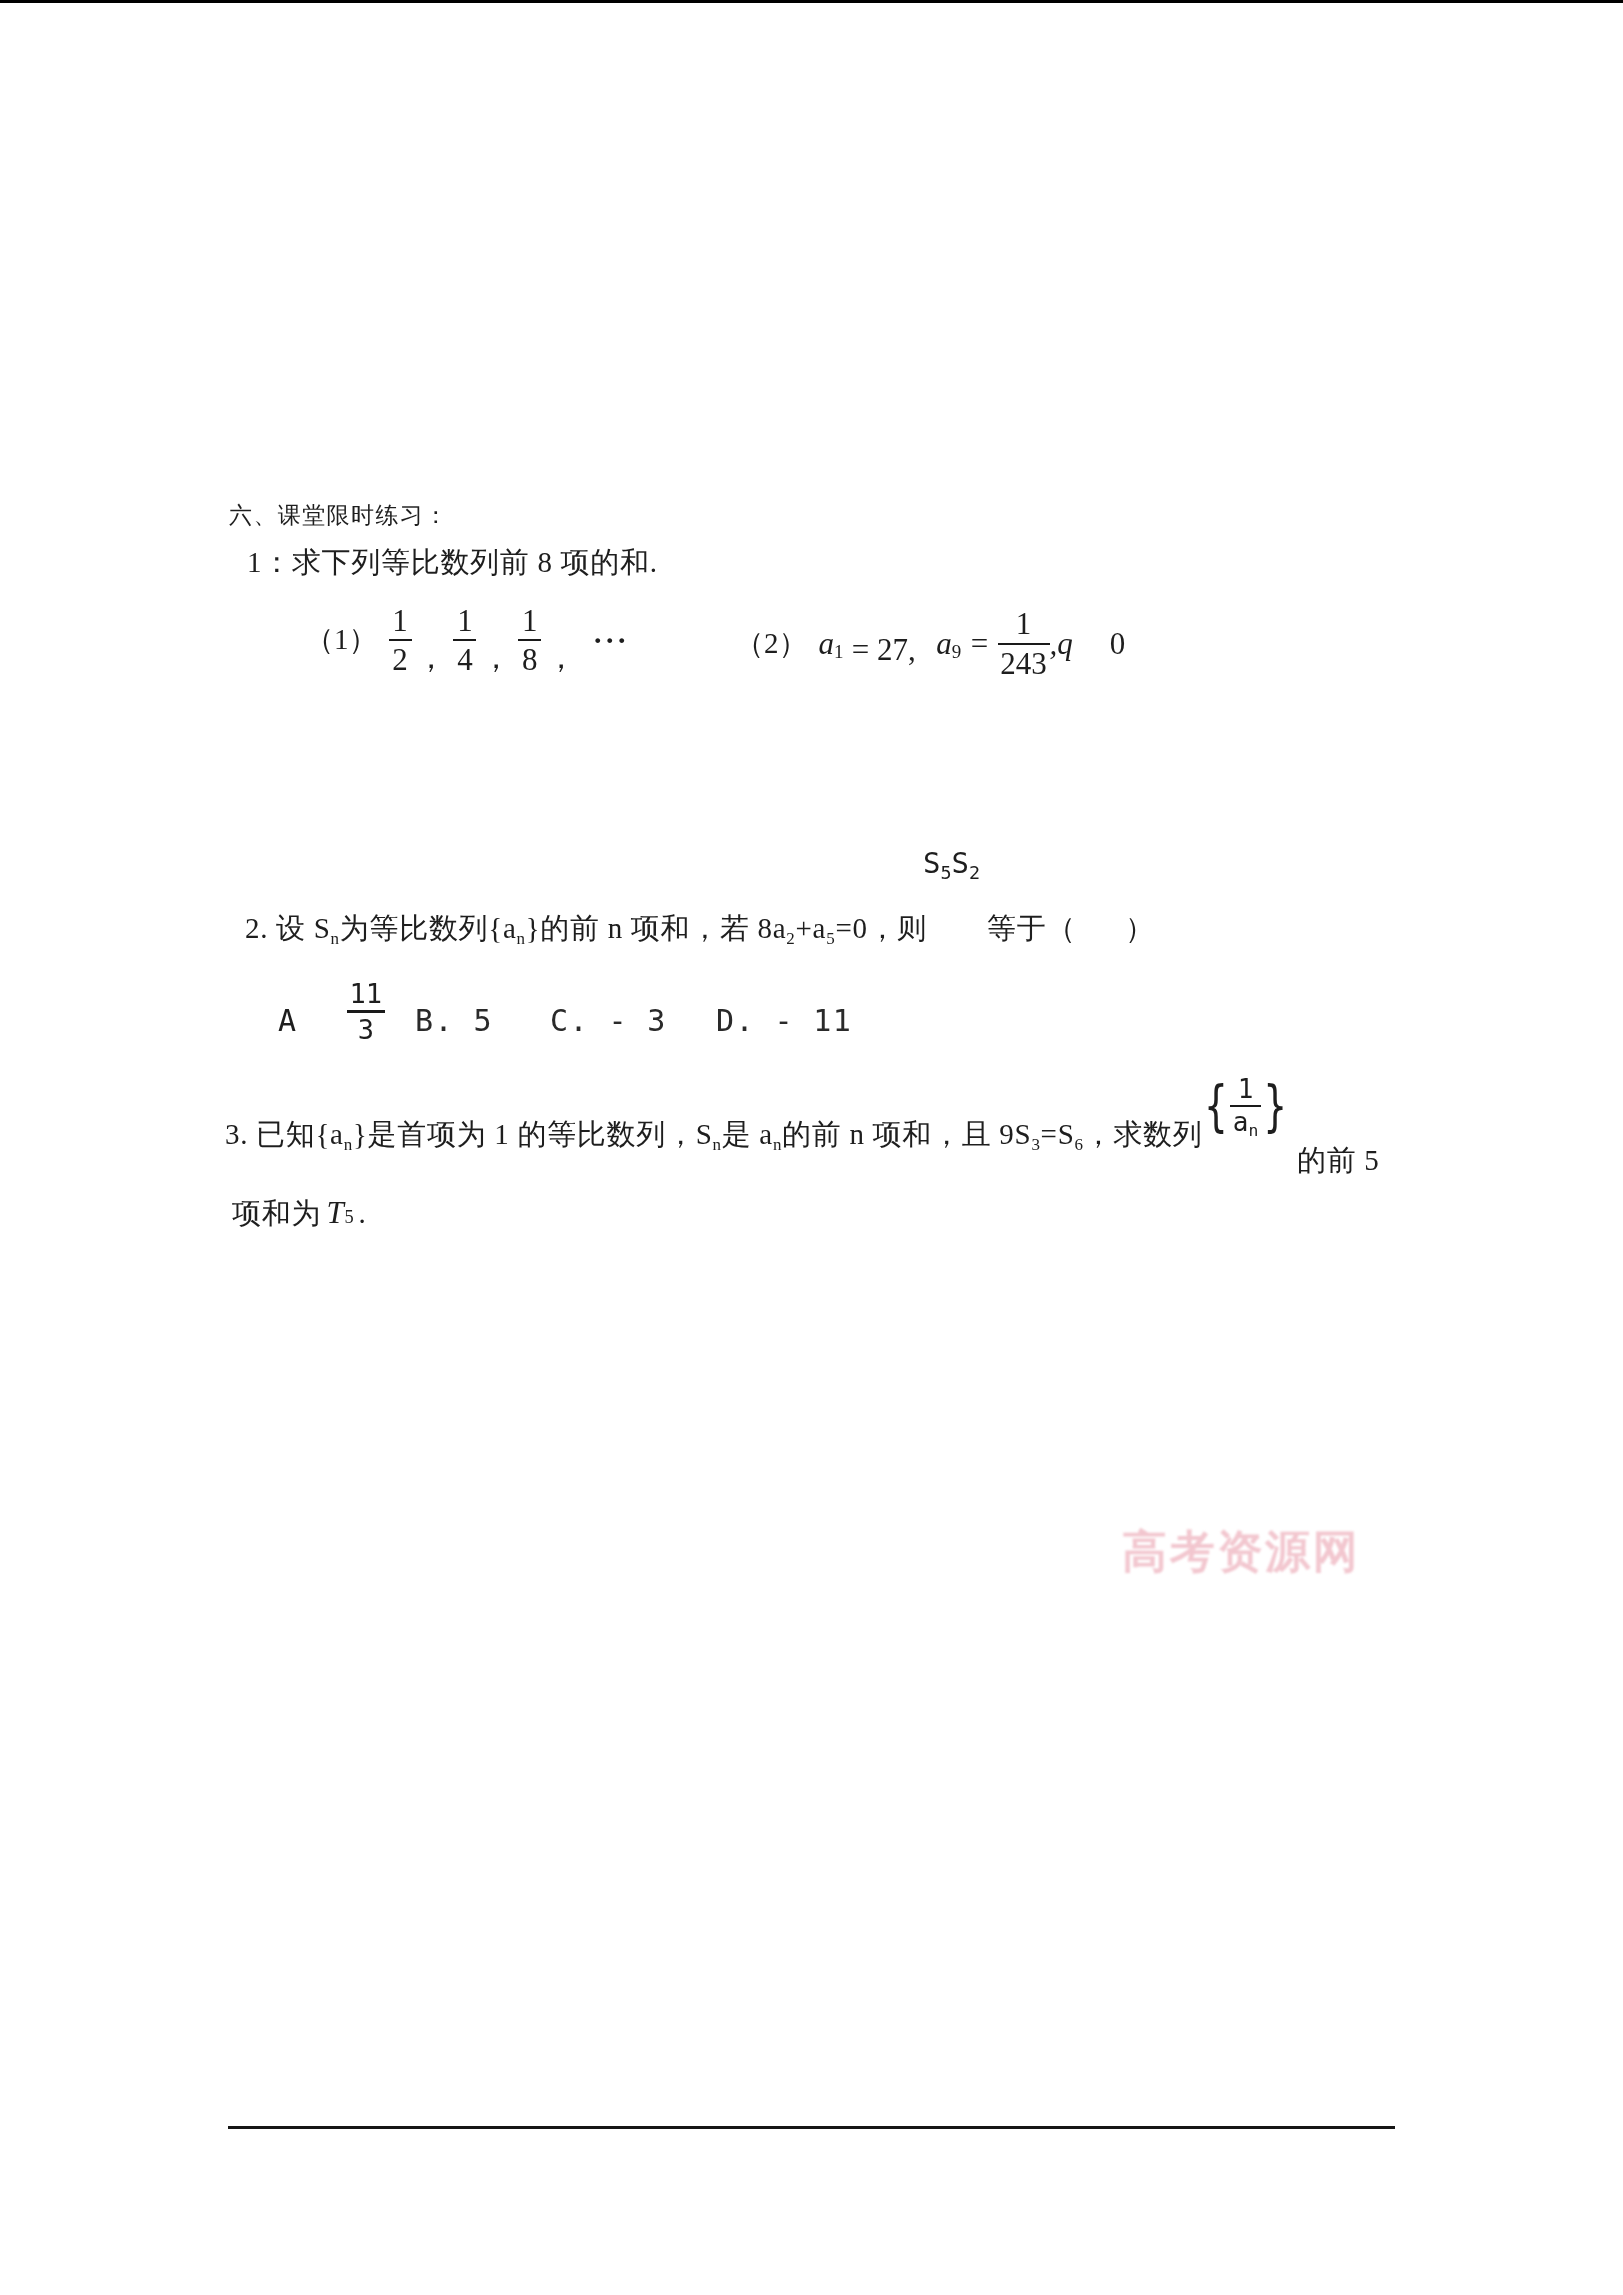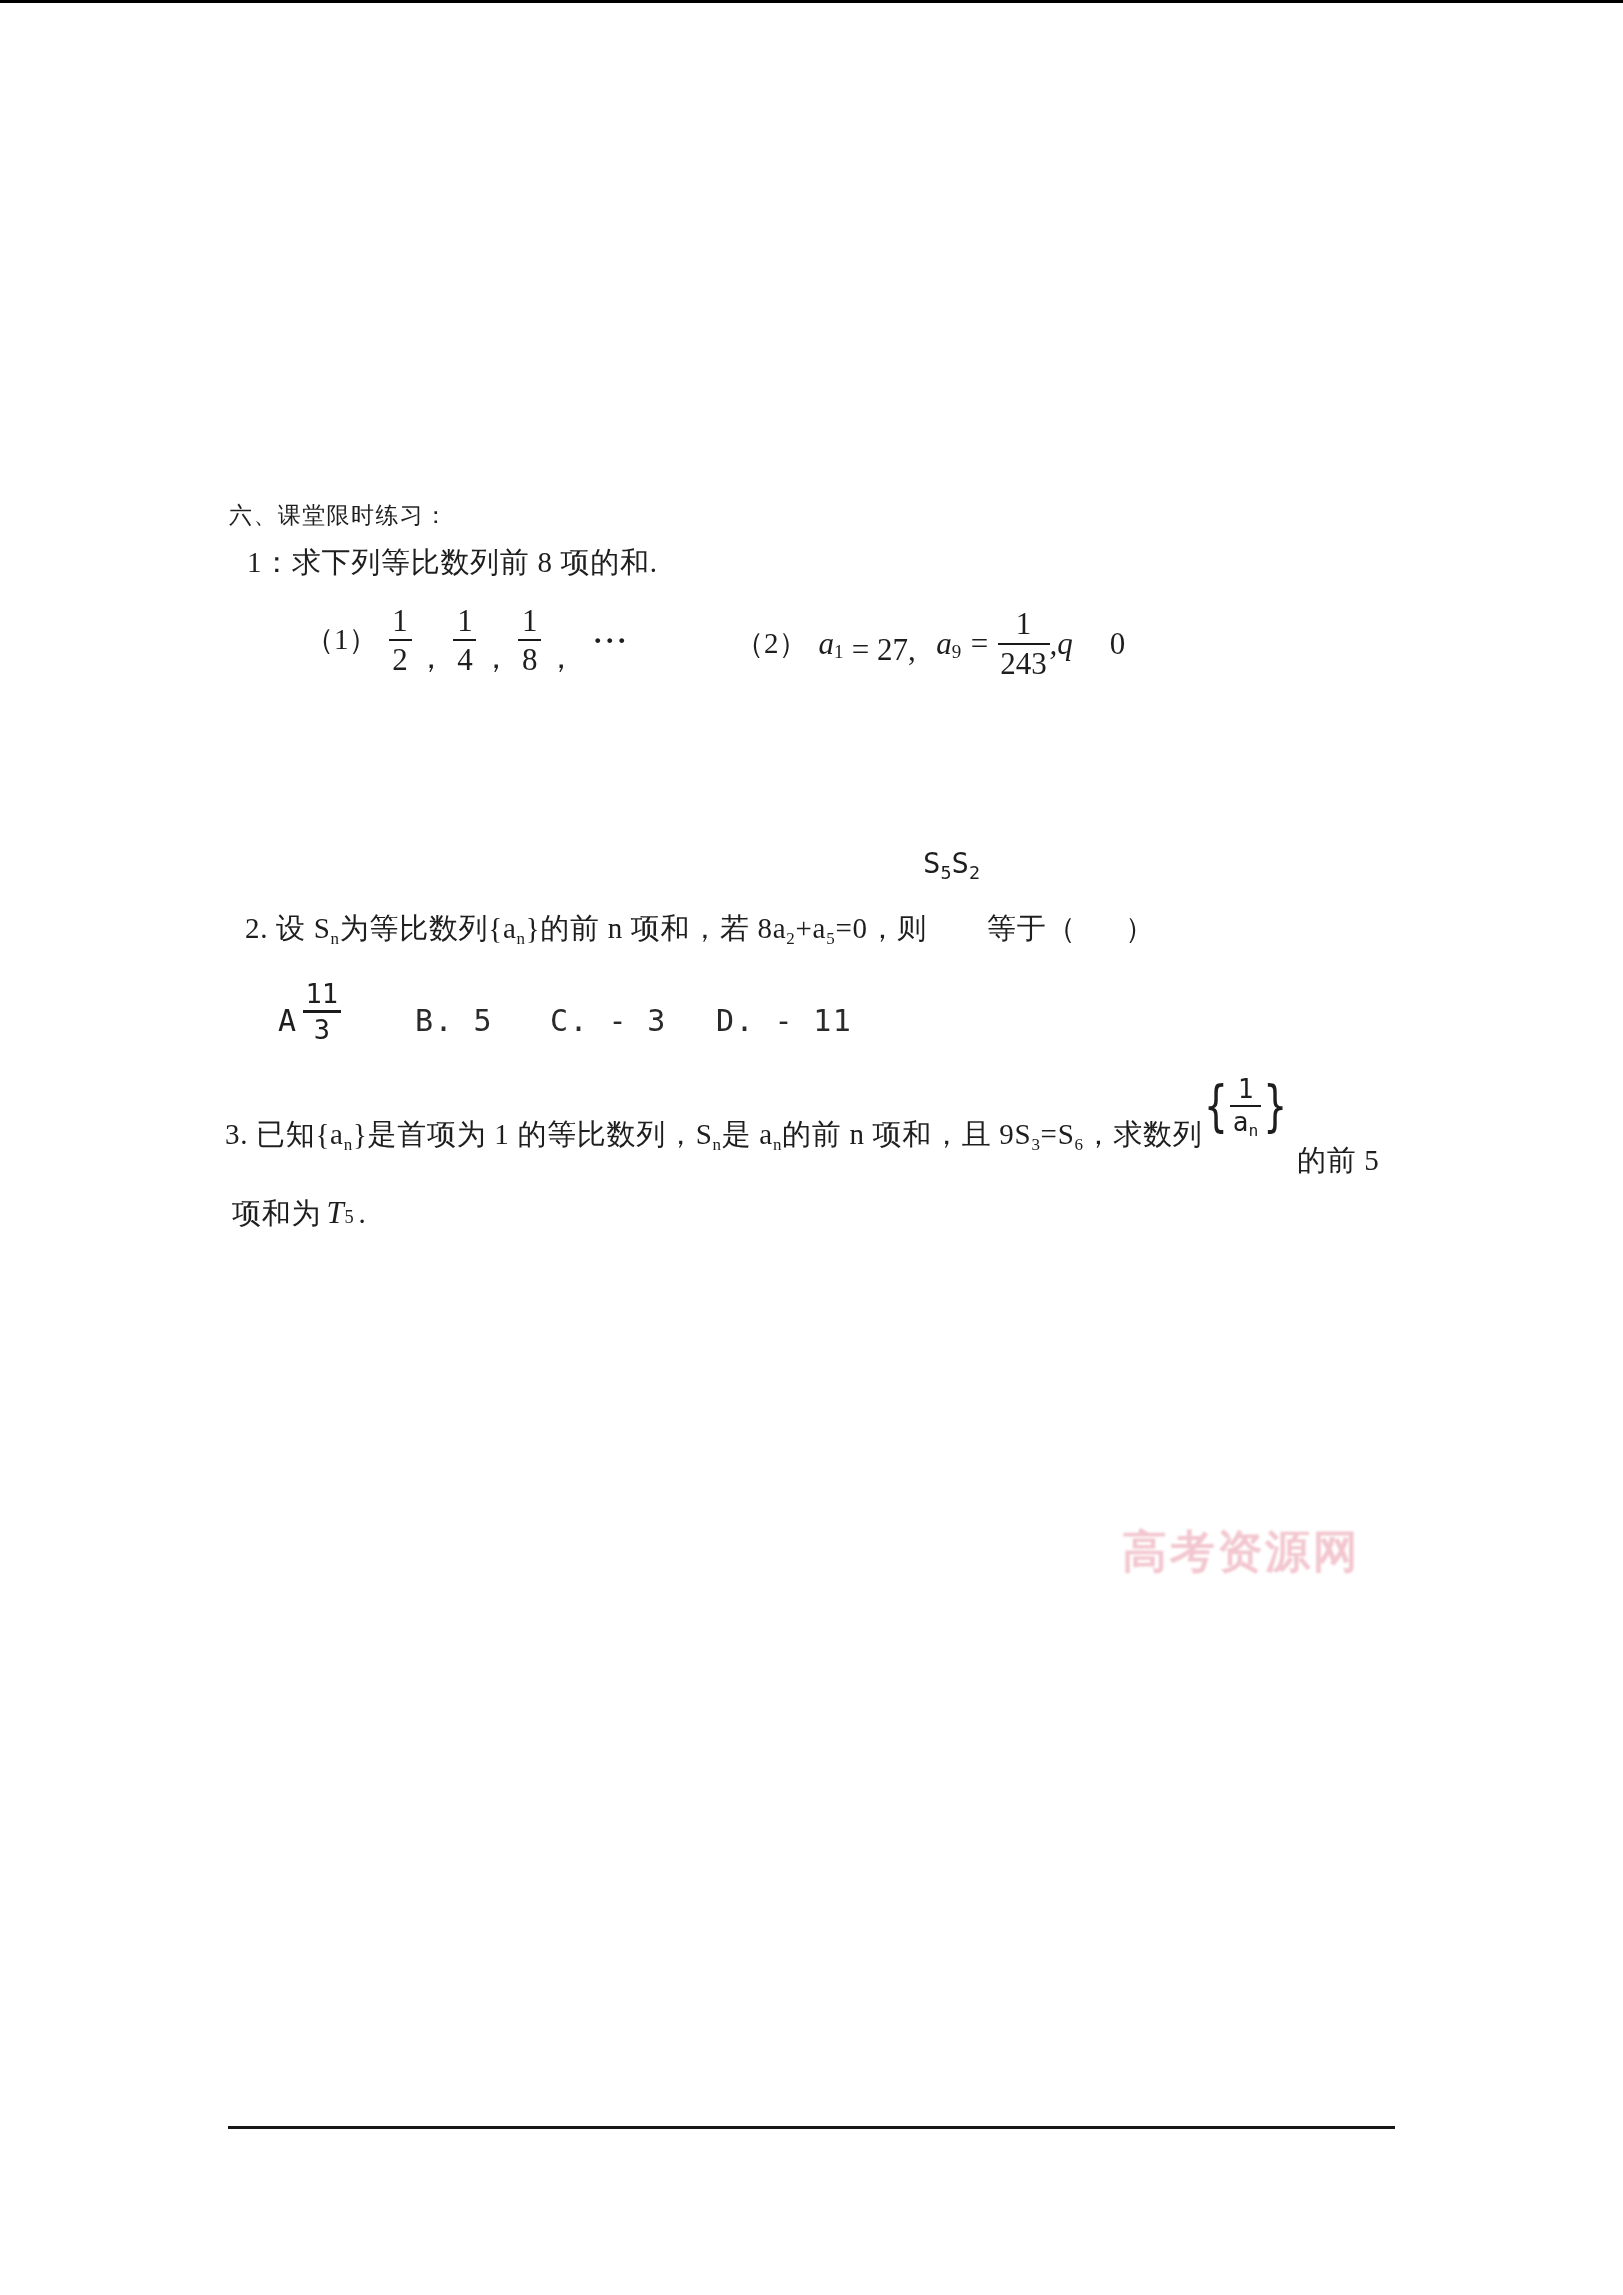--- a/index.html
+++ b/index.html
@@ -50,21 +50,21 @@
   
   #q2-fraction { left:923px; top:849px; }
   .sfrac { display:flex; flex-direction:row; align-items:center; }
   .sfrac .row { line-height:1; font-size:29px; }
   .sfrac .fr-sub { font-size:18.4px; display:inline-block; transform:translateY(6.1px); }
   .sfrac .bar { align-self:stretch; height:2.7px; background:#1a1a1a; margin:4.1px 0; }
 
   
   #answer-a { left:278px; top:967px; height:76px; display:flex; align-items:flex-end; }
   #answer-a .opt-label { font-size:30px; margin:0 6.8px 5.5px 0; }
-  #answer-a .frac { font-size:27px; }
+  #answer-a .frac { font-size:27px;margin-left:44px; }
   #answer-a .frac .bar { height:2.7px; }
   .opt { font-size:30px; letter-spacing:1.4px; color:#2a2a2a; }
   #answer-b { left:415px; top:1003px; }
   #answer-c { left:550px; top:1003px; }
   #answer-d { left:716px; top:1003px; }
 
   #q3-text1 { left:225px; top:1117px; }
   #q3-text2 { left:1297px; top:1117px;margin-top:26px; }
 
   

